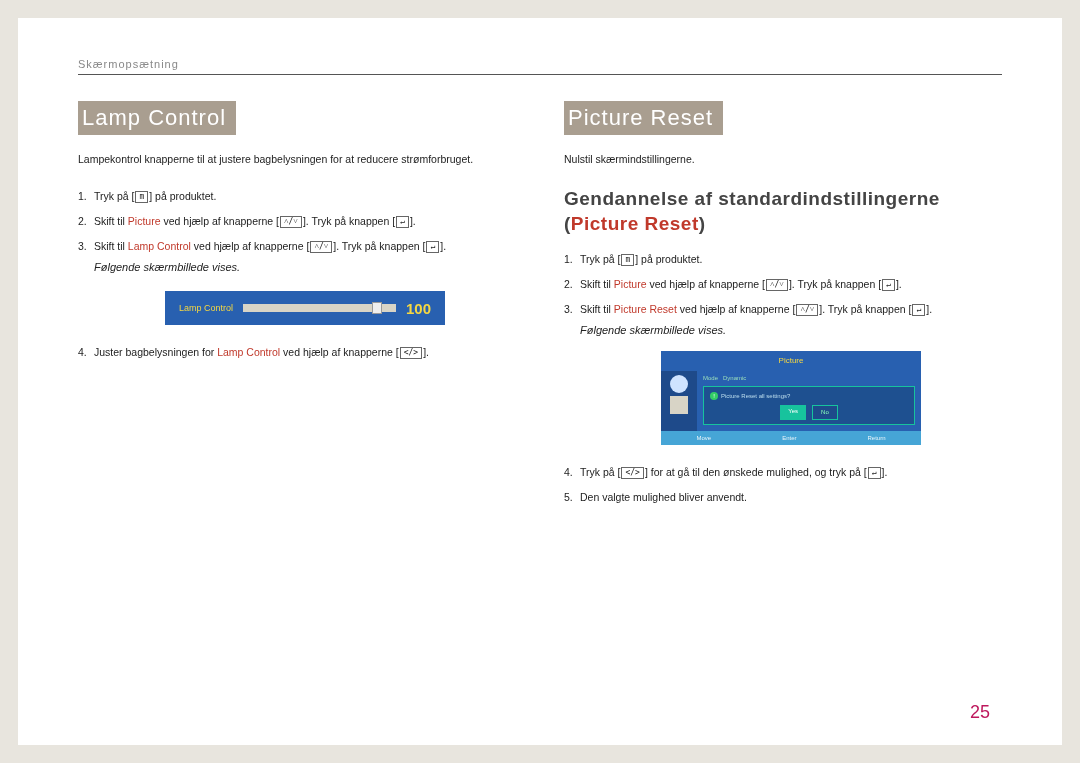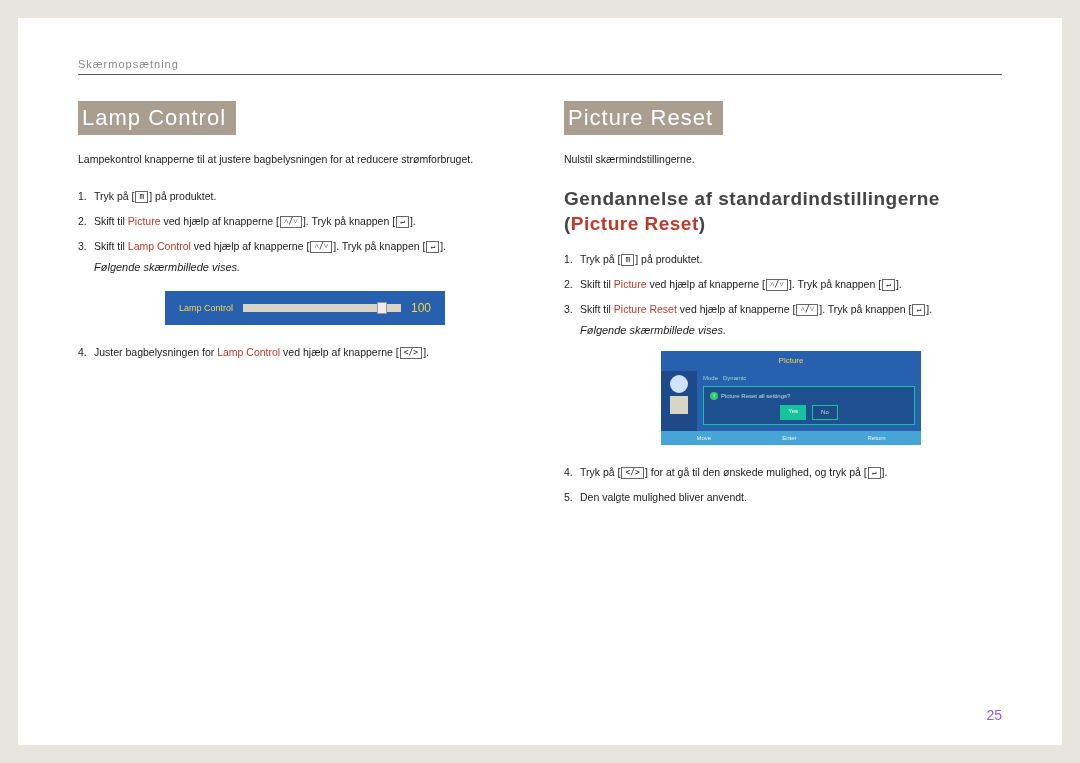--- a/index.html
+++ b/index.html
@@ -98,21 +98,21 @@
     background: #2860b0;
     margin: 14px auto 18px auto;
     display: flex;
     align-items: center;
     padding: 0 14px;
     gap: 10px;
   }
   .mock-lamp-label { color: #f5d742; font-size: 9px; flex-shrink:0; }
   .mock-lamp-track { flex:1; height:8px; background:#d8d4c6; position:relative; }
   .mock-lamp-thumb { position:absolute; right:14px; top:-2px; width:10px; height:12px; background:#eee; border:1px solid #999; }
-  .mock-lamp-val { color:#f5d742; font-size:12px; }
+  .mock-lamp-val { color:#f5d742; font-size:15px;font-weight:bold; }
   
   .mock-reset {
     width: 260px;
     margin: 10px auto 18px auto;
     background:#2860b0;
     padding:0;
     font-size:7px;
     color:#cde;
   }
   .mock-reset-title { text-align:center; padding:3px 0; color:#f5d742; font-size:8px;}
@@ -126,23 +126,23 @@
   .mock-dialog-q { color:#bde; font-size:6px; margin-bottom:3px;}
   .mock-dialog-q .excl{display:inline-block;width:8px;height:8px;border-radius:50%;background:#3c6;color:#fff;text-align:center;line-height:8px;font-size:6px;margin-right:3px;}
   .mock-btns { display:flex; gap:6px; justify-content:center;}
   .mock-btn { font-size:6px; padding:1px 8px; }
   .mock-btn.yes { background:#17c39d; color:#fff;}
   .mock-btn.no { background:#1e4a8a; color:#8fb; border:1px solid #17c39d;}
   .mock-reset-foot { background:#46a5d6; height:14px; display:flex; align-items:center; justify-content:space-around; font-size:6px; color:#e8f4fa;}
   .page-num {
     position:absolute;
     bottom: 22px;
-    right: 60px;
-    font-size: 14px;
-    color:#8b5cf6;
+    right: 72px;
+    font-size: 18px;
+    color:#be185d;
   }
 </style>
 </head>
 <body>
 
 <div class="page">
   <div class="header-label">Skærmopsætning</div>
   <hr class="hr">
 
   <div class="columns">

